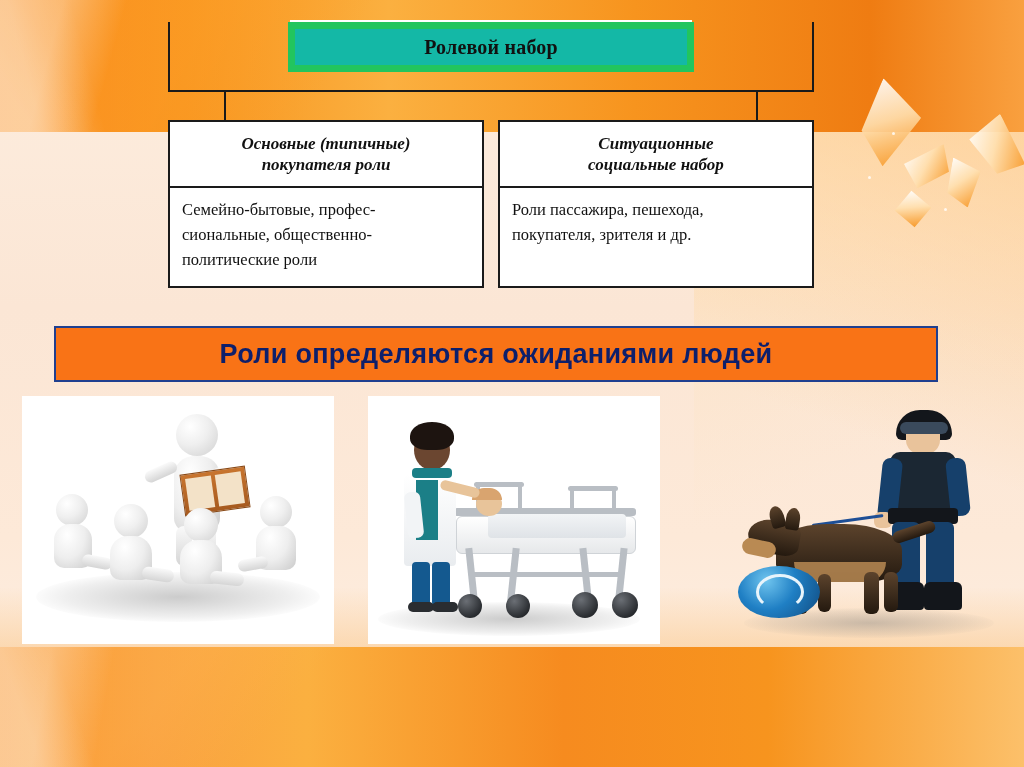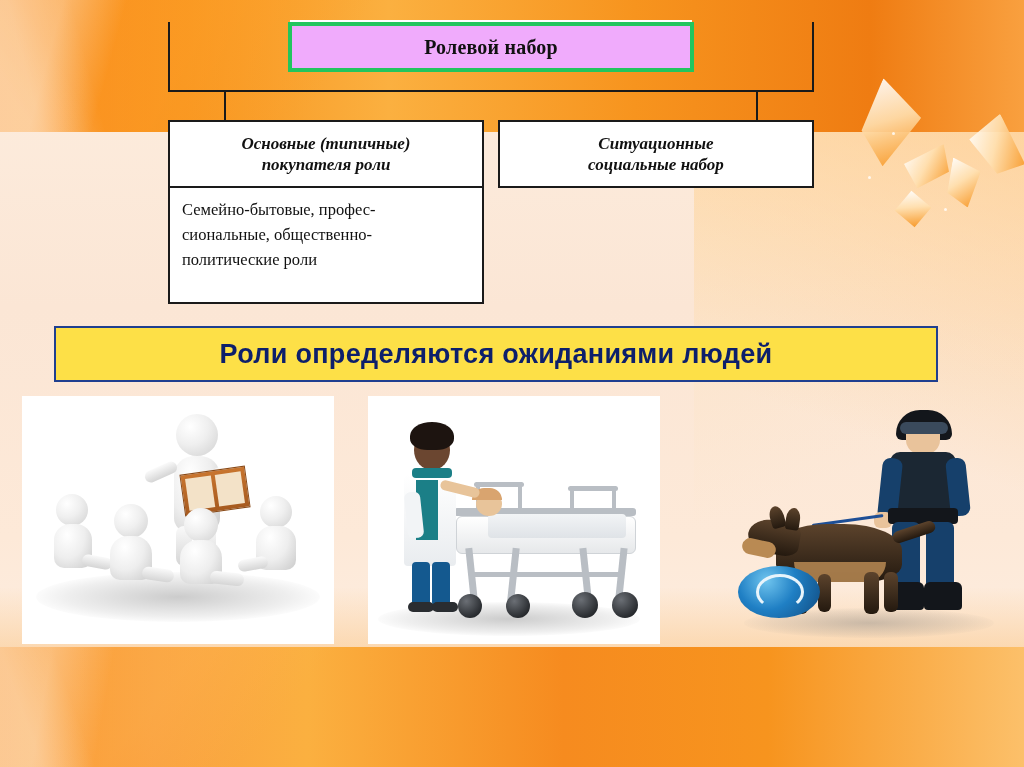--- a/index.html
+++ b/index.html
@@ -93,22 +93,22 @@
   
   .diagram {
     position: absolute;
     left: 168px;
     top: 22px;
     width: 646px;
     height: 282px;
   }
   .diag-box {
     position: absolute;
-    background: #f0abfc;
-    border: 4px solid #22c55e;
+    background: #14b8a6;
+    border: 7px solid #22c55e;
     box-sizing: border-box;
   }
   .box-title {
     left: 120px;
     top: 0px;
     width: 406px;
     height: 50px;
     display: flex;
     align-items: center;
     justify-content: center;
@@ -167,39 +167,39 @@
     font-weight: bold;
     font-size: 17px;
     line-height: 1.25;
     color: #111111;
   }
   .col-body {
     border: 2px solid #1a1a1a;
     border-top: none;
     background: #ffffff;
     box-sizing: border-box;
-    height: 116px;
+    height: 100px;
     padding: 10px 12px 0 12px;
   }
   .col-body .txt {
     font-family: "Liberation Serif", serif;
     font-size: 16.5px;
     line-height: 1.5;
     color: #111111;
     white-space: pre-line;
   }
 
   
   .banner {
     position: absolute;
     left: 54px;
     top: 326px;
     width: 884px;
     height: 56px;
-    background: #fde047;
+    background: #f97316;
     border: 2px solid #1f3f8f;
     box-sizing: border-box;
     display: flex;
     align-items: center;
     justify-content: center;
   }
   .banner .txt {
     font-family: "Liberation Sans", sans-serif;
     font-weight: bold;
     font-size: 27px;
@@ -349,20 +349,24 @@
 сиональные, общественно-
 политические роли</span>
       </div>
     </div>
 
     <div class="col right">
       <div class="col-head">
         <span class="txt" style="white-space: pre-line;">Ситуационные
 социальные набор</span>
       </div>
+      <div class="col-body">
+        <span class="txt">Роли пассажира, пешехода,
+покупателя, зрителя и др.</span>
+      </div>
     </div>
   </div>
 
   <div class="banner">
     <span class="txt">Роли определяются ожиданиями людей</span>
   </div>
 
   <div class="photo photo-1">
     <div class="floor-shadow" style="left:14px; top:176px; width:284px; height:50px;"></div>
 

